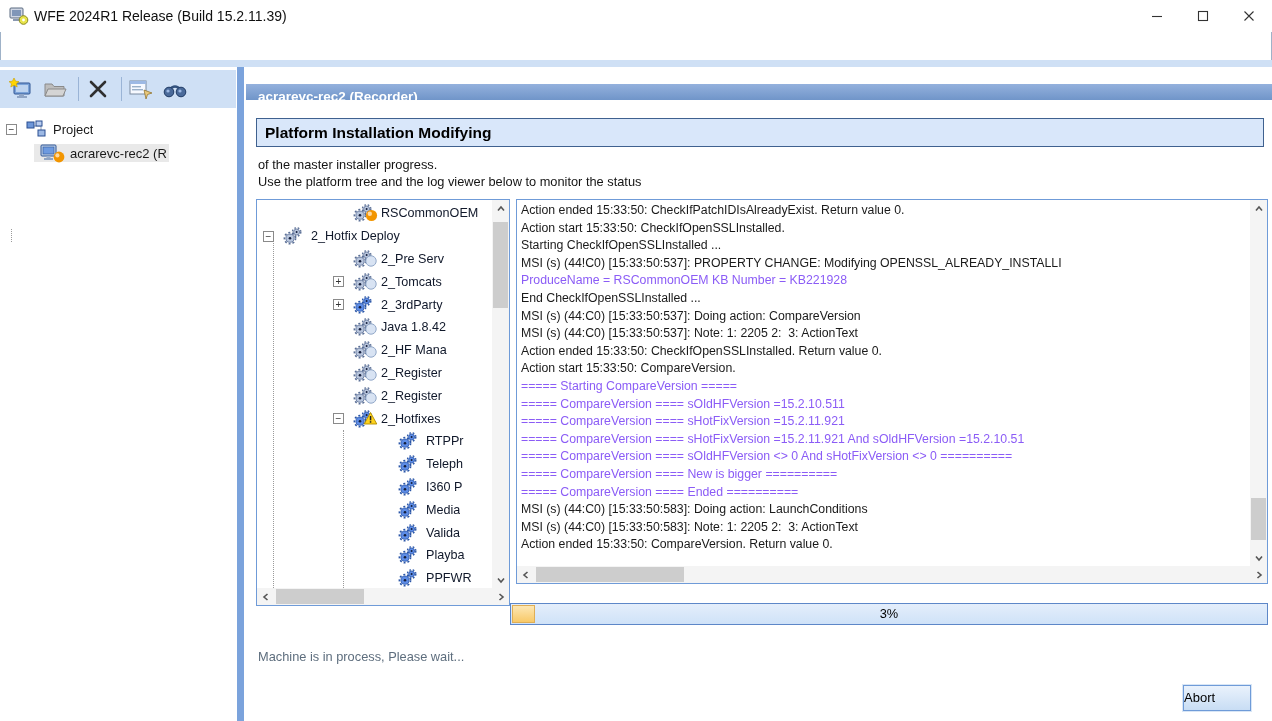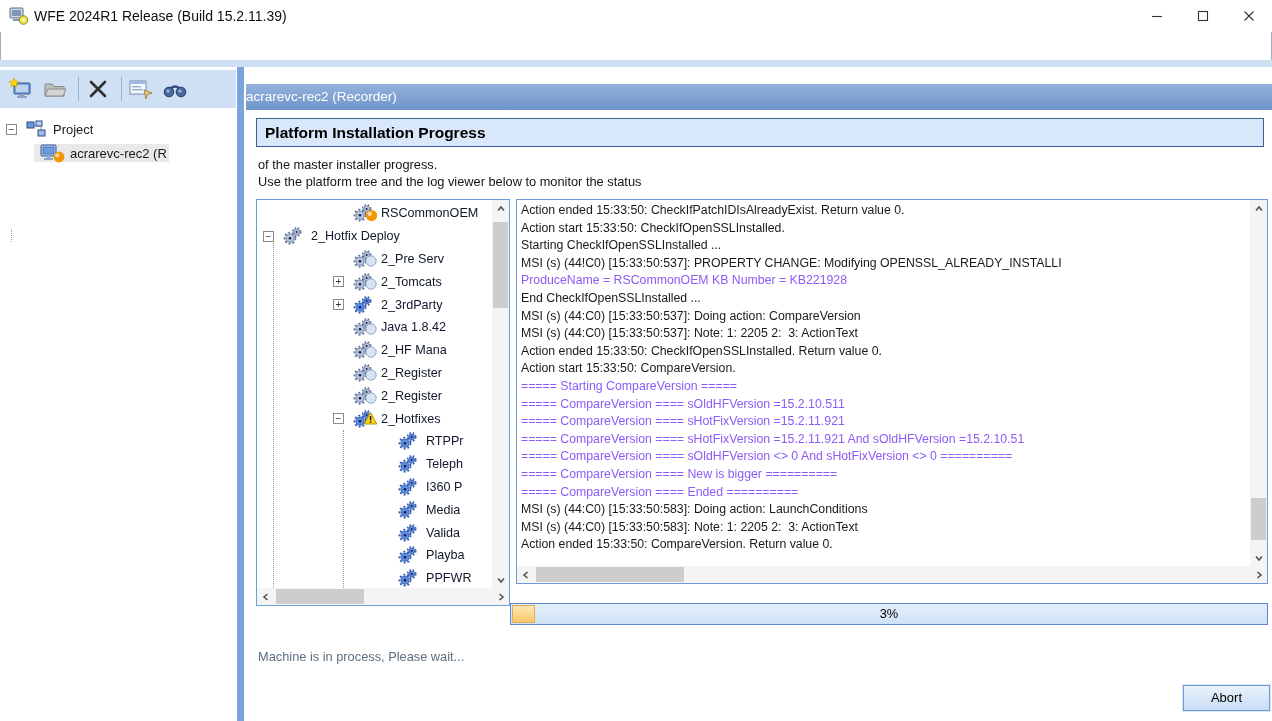--- a/index.html
+++ b/index.html
@@ -36,23 +36,23 @@
   .proj-child { padding-left:34px; }
   .proj-child .sel { background:#e9e9e9; display:flex; align-items:center; padding-right:2px; }
   .dotted-v { position:absolute; left:11px; top:118px; height:13px; border-left:1px dotted #9a9a9a; }
   .exp-box { width:11px; height:11px; border:1px solid #8a8a8a; background:#fff; font-size:10px;
              line-height:9px; text-align:center; color:#333; flex:0 0 auto; }
   
   .splitter { position:absolute; left:236px; top:0; width:9px; bottom:0;
               background:linear-gradient(90deg,#ffffff 0 1px,#7ba3dc 1px 8px,#ffffff 8px); }
   
   .main { position:absolute; left:246px; top:0; right:0; bottom:0; background:#fff; }
-  .panel-header { position:absolute; left:0; right:0; top:17px; height:26px;
-                  background:linear-gradient(#94b1dd,#7095c9); color:#fff; font-weight:normal;
-                  font-size:13.5px; line-height:26px; }
+  .panel-header { position:absolute; left:0; right:0; top:17px; height:16px;
+                  background:linear-gradient(#94b1dd,#7095c9); color:#fff; font-weight:bold;
+                  font-size:13.5px; line-height:26px; padding-left:12px; }
   .heading-box { position:absolute; left:10px; right:8px; top:51px; height:29px; background:#d9e7fa;
                  border:1px solid #3f618f; font-size:15.5px; font-weight:bold; line-height:27px; padding-left:8px; color:#000; }
   .desc { position:absolute; left:12px; top:90px; font-size:12.8px; line-height:16.5px; color:#141414; }
   
   .platform-tree { position:absolute; left:10px; top:132px; width:254px; height:407px;
                    border:1px solid #6f9bd8; background:#fff; }
   .pt-content { position:absolute; left:0; top:0; right:17px; bottom:17px; overflow:hidden; padding-top:2px; }
   .pt-guide1 { position:absolute; left:16px; top:34px; bottom:0; border-left:1px dotted #9a9a9a; }
   .pt-guide2 { position:absolute; left:86px; top:230px; bottom:0; border-left:1px dotted #9a9a9a; }
   .pt-row { position:relative; height:22.8px; display:flex; align-items:center; font-size:12.6px; color:#10182a; }
@@ -80,23 +80,23 @@
   .log-line.blue  { color:#8b5cf6; }
   
   .progress { position:absolute; left:264px; top:536px; width:758px; height:22px;
               border:1px solid #5d87c8; background:linear-gradient(#e4eefb,#cfe2f8); }
   .progress-fill { position:absolute; left:1px; top:1px; bottom:1px;
                    background:linear-gradient(#fde7b4,#f8c968); border:1px solid #dfae55; }
   .progress-label { position:absolute; left:0; right:0; top:0; bottom:0; text-align:center;
                     line-height:20px; font-size:12.8px; color:#000; }
   
   .status-text { position:absolute; left:12px; top:582px; font-size:12.8px; color:#5e6e7e; }
-  .abort-btn { position:absolute; left:937px; top:618px; width:87px; height:26px;
+  .abort-btn { position:absolute; left:937px; top:618px; width:68px; height:26px;
                background:linear-gradient(#eaf2fc,#c8ddf4); border:1px solid #6f9bd8;
-               box-shadow:0 0 0 1px #d8e6f6; font-size:13px; color:#000; text-align:center; line-height:24px; }
+               box-shadow:0 0 0 1px #d8e6f6; font-size:13px; color:#000; text-align:left; line-height:24px; }
 </style>
 </head>
 <body>
 
 <div class="window">
 
   <div class="titlebar">
     <span class="app-icon"><svg width="20" height="18" viewBox="0 0 20 18">
           <rect x="1" y="1" width="13" height="10" rx="1" fill="#cfd6e4" stroke="#5a6a80"></rect>
           <rect x="3" y="3" width="9" height="6" fill="#8096b8"></rect>
@@ -206,21 +206,21 @@
             <span class="proj-label">acrarevc-rec2 (R</span>
           </span>
         </div>
       </div>
     </div>
 
     <div class="splitter"></div>
 
     <div class="main">
       <div class="panel-header">acrarevc-rec2 (Recorder)</div>
-      <div class="heading-box">Platform Installation Progress</div>
+      <div class="heading-box">Platform Installation Modifying</div>
       <div class="desc">
         <div>of the master installer progress.</div>
         <div>Use the platform tree and the log viewer below to monitor the status</div>
       </div>
 
       <div class="platform-tree">
         <div class="pt-content">
           <div class="pt-guide1"></div>
           <div class="pt-guide2"></div>
         <div class="pt-row lvl2">

